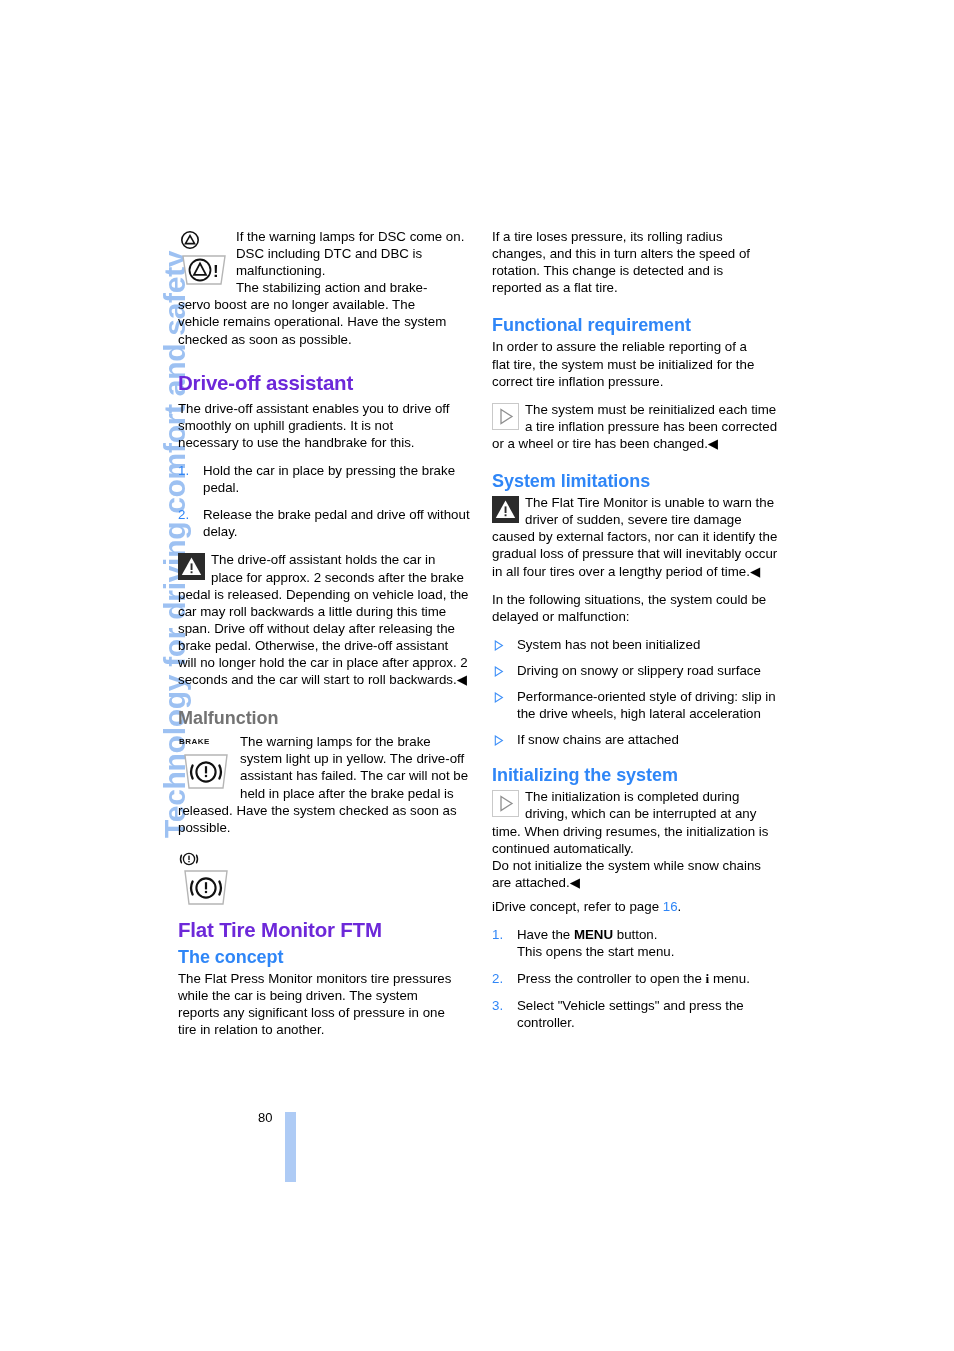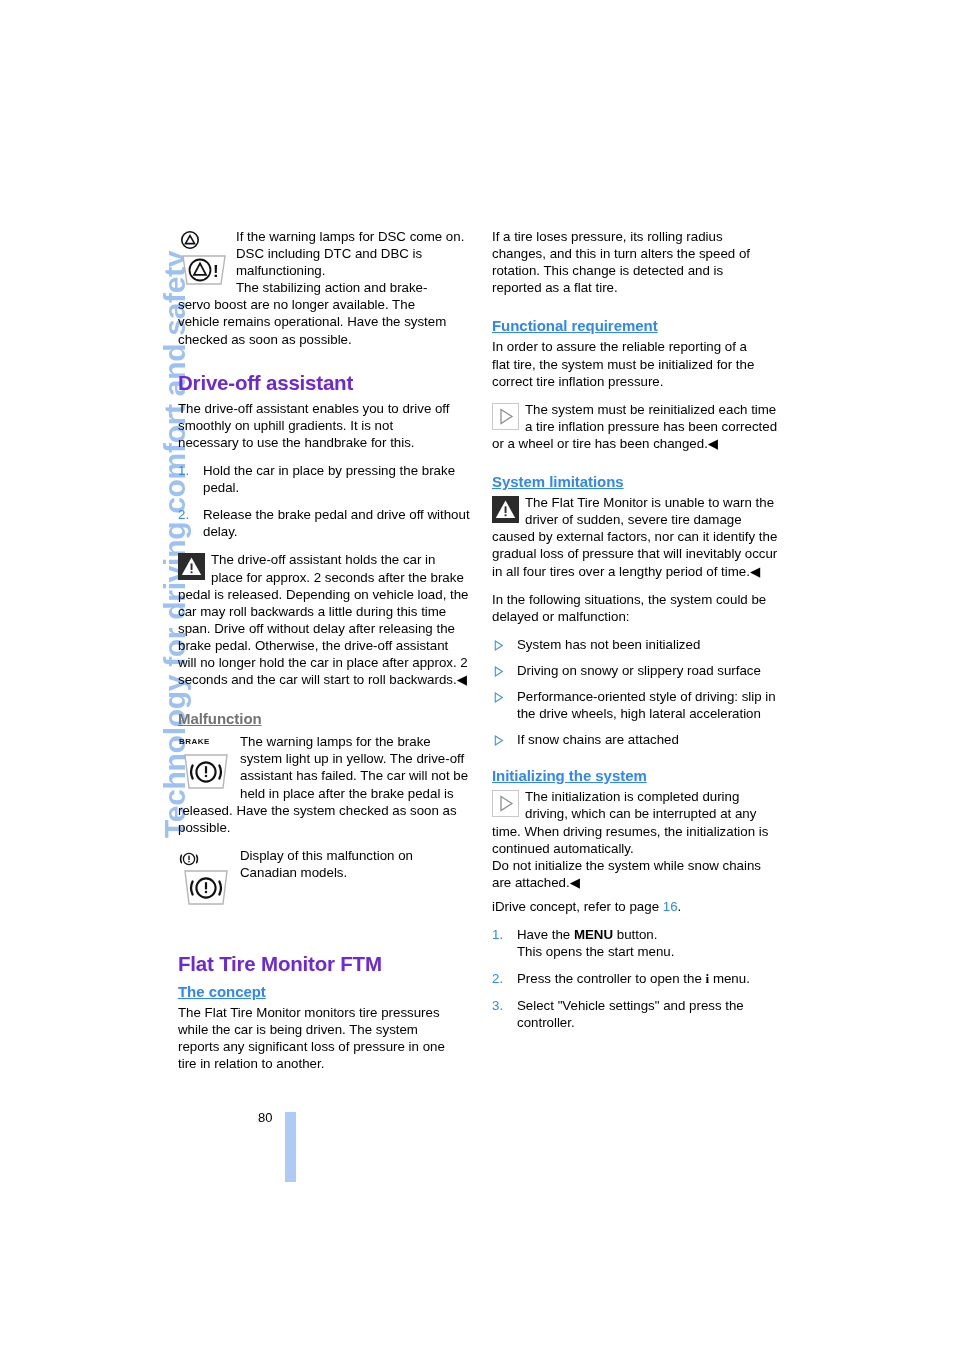--- a/index.html
+++ b/index.html
@@ -59,26 +59,25 @@
 
   
   h1.sec {
     font-size: 20.5px;
     font-weight: bold;
     color: #6d28d9;
     margin: 0;
     letter-spacing: -0.2px;
   }
   h2.sub {
-    font-size: 15px;
+    font-size: 18px;
     font-weight: bold;
     color: #2f86f7;
     margin: 0;
     letter-spacing: -0.05px;
-    text-decoration: underline;
   }
   h2.sub.pale {
     color: #737373;
   }
 
   
   .note {
     position: relative;
   }
   .note .note-icon {
@@ -300,34 +299,33 @@
           <g fill="#111">
             <rect x="26.9" y="33.2" width="2.2" height="7.2"></rect>
             <rect x="26.9" y="41.9" width="2.2" height="2.2"></rect>
           </g>
           <g fill="none" stroke="#111" stroke-width="2.3" stroke-linecap="round">
             <path d="M14.6 32.5 A15 15 0 0 0 14.6 45.5"></path>
             <path d="M41.4 32.5 A15 15 0 0 1 41.4 45.5"></path>
           </g>
         </svg>
       </span>
-      <span class="note-body">Display of this malfunction on Canadian models.</span>
     </div>
 
     <div style="height:74px"></div>
 
     <h1 class="sec">Flat Tire Monitor FTM</h1>
 
     <div style="height:11px"></div>
 
     <h2 class="sub">The concept</h2>
 
     <div style="height:4px"></div>
 
-    <p>The Flat Tire Monitor monitors tire pressures while the car is being driven. The system reports any significant loss of pressure in one tire in relation to another.</p>
+    <p>The Flat Press Monitor monitors tire pressures while the car is being driven. The system reports any significant loss of pressure in one tire in relation to another.</p>
   </div>
 
   <div class="col col-right">
 
     <p>If a tire loses pressure, its rolling radius changes, and this in turn alters the speed of rotation. This change is detected and is reported as a flat tire.</p>
 
     <div style="height:21px"></div>
 
     <h2 class="sub">Functional requirement</h2>
 

